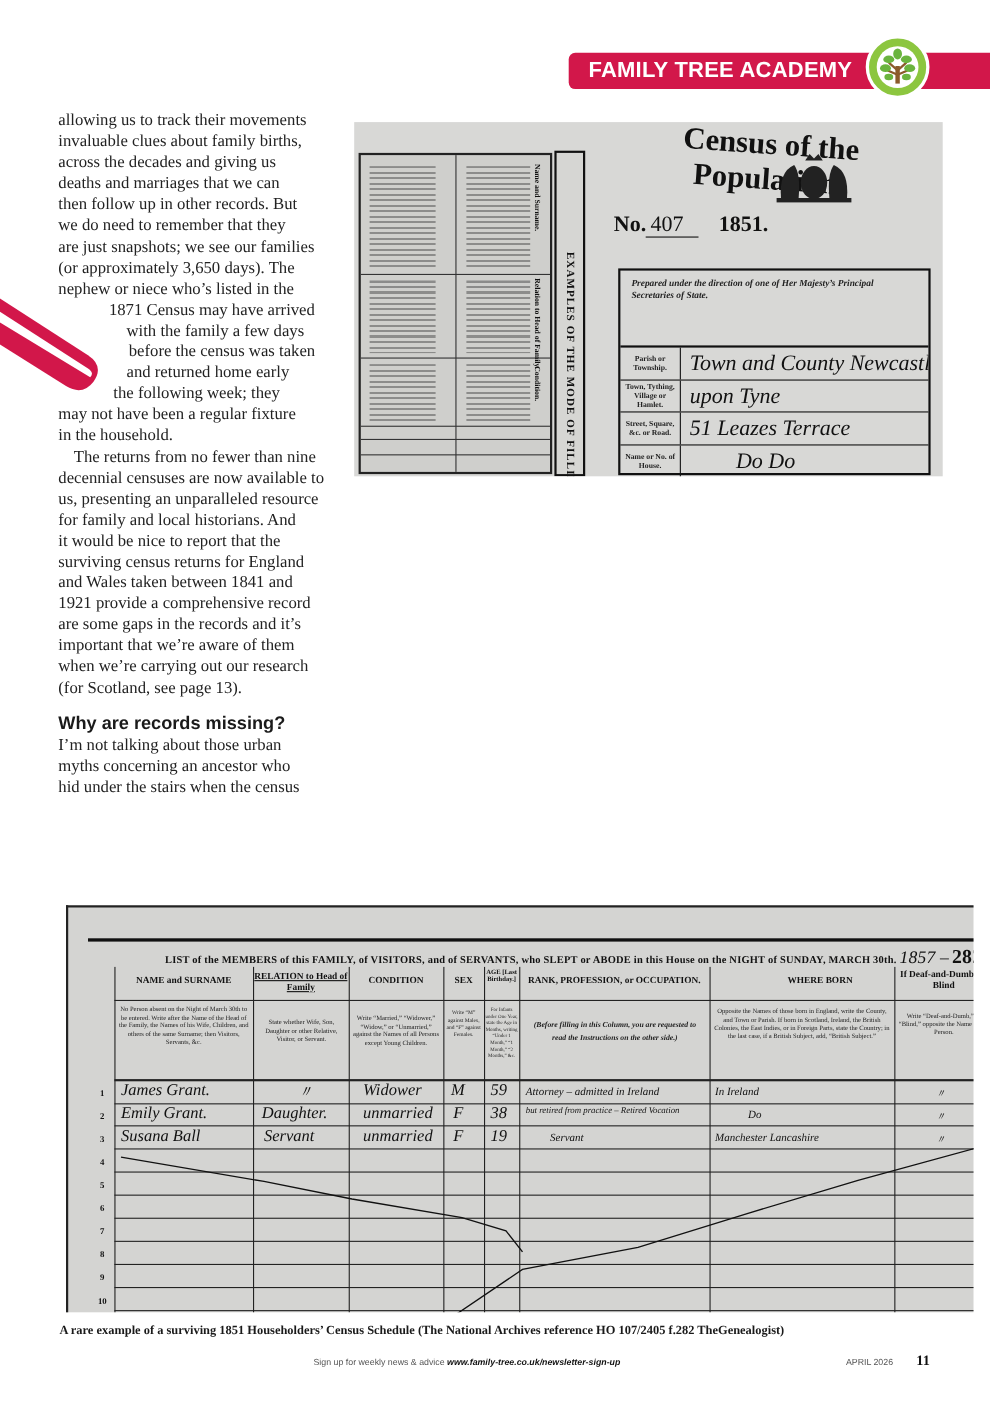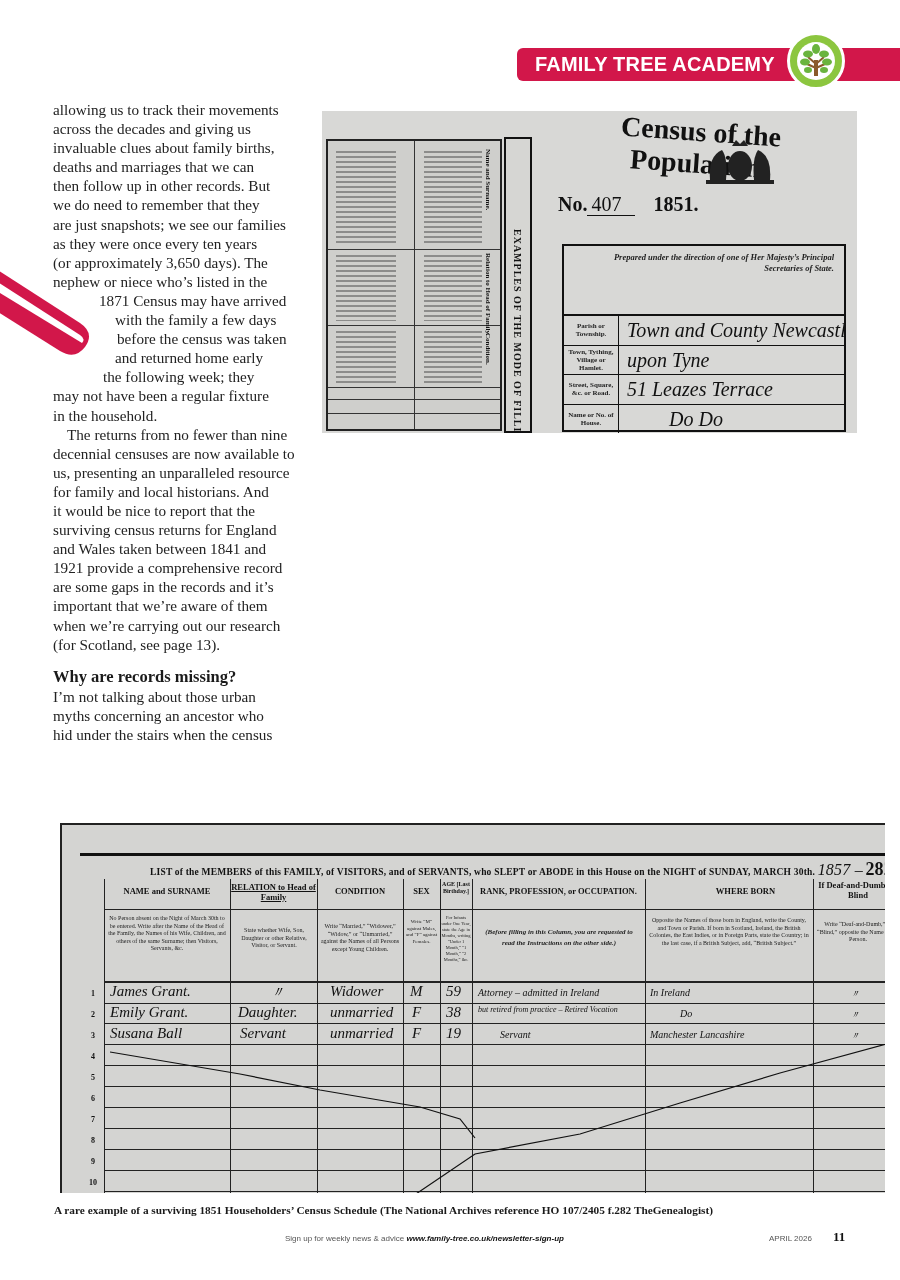--- a/index.html
+++ b/index.html
@@ -27,21 +27,21 @@
 
     
     .col {
       position: absolute; left: 53px; top: 100px; width: 258px;
       font-size: 15.2px; line-height: 19.1px; color: #222;
     }
     .col p { margin: 0; }
     .line { display: block; white-space: nowrap; }
     .indent { padding-left: 14px; }
     .subhead {
-      font-family: Liberation Serif, serif; font-weight: bold; font-size: 16.5px;
+      font-family: Liberation Sans, sans-serif; font-weight: bold; font-size: 16.5px;
       margin-top: 13px; line-height: 20px; color: #1a1a1a;
     }
 
     
     .img-top {
       position: absolute; left: 322px; top: 111px; width: 535px; height: 322px;
       background: #d8d8d6; overflow: hidden;
     }
     .examples-panel {
       position: absolute; left: 4px; top: 28px; width: 176px; height: 292px;
@@ -66,21 +66,21 @@
       transform: rotate(4deg);
     }
     .crest { position: absolute; left: 380px; top: 25px; width: 76px; height: 50px; }
     .no-line { position: absolute; left: 236px; top: 82px; font-weight: bold; font-size: 20px; color: #111; }
     .no-val { font-family: "Liberation Serif", serif; font-weight: normal; border-bottom: 1.5px solid #111; padding: 0 14px 0 4px; margin-right: 18px; }
     .schedule-box {
       position: absolute; left: 240px; top: 133px; width: 284px; height: 188px;
       border: 2px solid #111;
     }
     .sched-title { text-align: center; font-weight: bold; font-size: 18.5px; color: #111; padding-top: 6px; letter-spacing: 0.3px; }
-    .sched-sub { text-align: right; font-style: italic; font-weight: bold; font-size: 8.5px; line-height: 11px; color: #222; padding: 6px 10px 0; margin-left: 20px; }
+    .sched-sub { text-align: left; font-style: italic; font-weight: bold; font-size: 8.5px; line-height: 11px; color: #222; padding: 6px 10px 0; }
     .sched-rows { position: absolute; left: 0; right: 0; top: 68px; bottom: 0; border-top: 2px solid #111; }
     .sched-row { display: flex; height: 29.5px; border-bottom: 1.5px solid #111; }
     .sched-row:last-child { border-bottom: none; }
     .sched-label { width: 55px; border-right: 1.5px solid #111; font-size: 7px; font-weight: bold; text-align: center; line-height: 8px; display: flex; align-items: center; justify-content: center; color: #222; }
     .sched-val { flex: 1; font-family: "Liberation Serif", serif; font-style: italic; font-size: 20px; padding-left: 8px; line-height: 29px; color: #111; white-space: nowrap; overflow: hidden; }
 
     
     .img-bottom {
       position: absolute; left: 60px; top: 823px; width: 825px; height: 370px;
       background: #d4d4d2; border-top: 2px solid #222; border-left: 2px solid #222; overflow: hidden;
@@ -131,27 +131,26 @@
 </div>
 
 <svg class="ribbon" viewBox="0 0 100 100">
   <path d="M-10 0 L80 58 Q95 68 85 82 Q75 95 60 86 L-10 42 Z" fill="#d2174a"></path>
   <path d="M-10 12 L80 70 Q86 74 82 78 L-10 22 Z" fill="#ffffff"></path>
 </svg>
 
 <div class="col">
   <p>
     <span class="line">allowing us to track their movements</span>
+    <span class="line">invaluable clues about family births,</span>
     <span class="line">across the decades and giving us</span>
-    <span class="line">invaluable clues about family births,</span>
     <span class="line">deaths and marriages that we can</span>
     <span class="line">then follow up in other records. But</span>
     <span class="line">we do need to remember that they</span>
     <span class="line">are just snapshots; we see our families</span>
-    <span class="line">as they were once every ten years</span>
     <span class="line">(or approximately 3,650 days). The</span>
     <span class="line">nephew or niece who’s listed in the</span>
     <span class="line" style="padding-left:46px">1871 Census may have arrived</span>
     <span class="line" style="padding-left:62px">with the family a few days</span>
     <span class="line" style="padding-left:64px">before the census was taken</span>
     <span class="line" style="padding-left:62px">and returned home early</span>
     <span class="line" style="padding-left:50px">the following week; they</span>
     <span class="line">may not have been a regular fixture</span>
     <span class="line">in the household.</span>
   </p>

